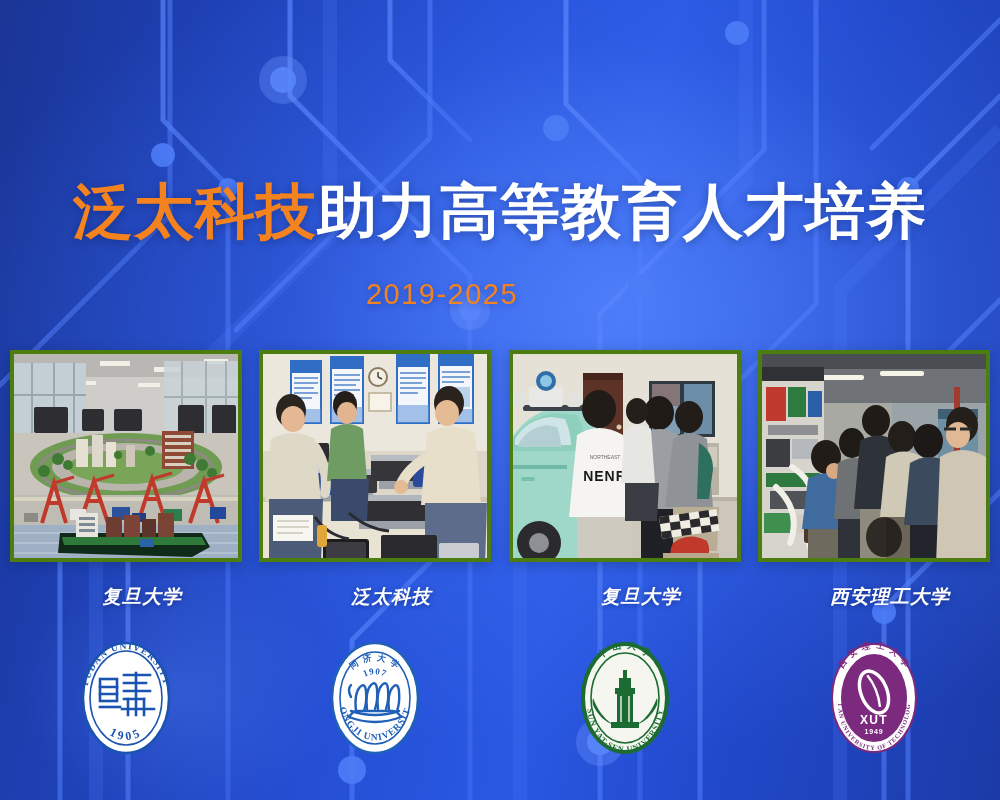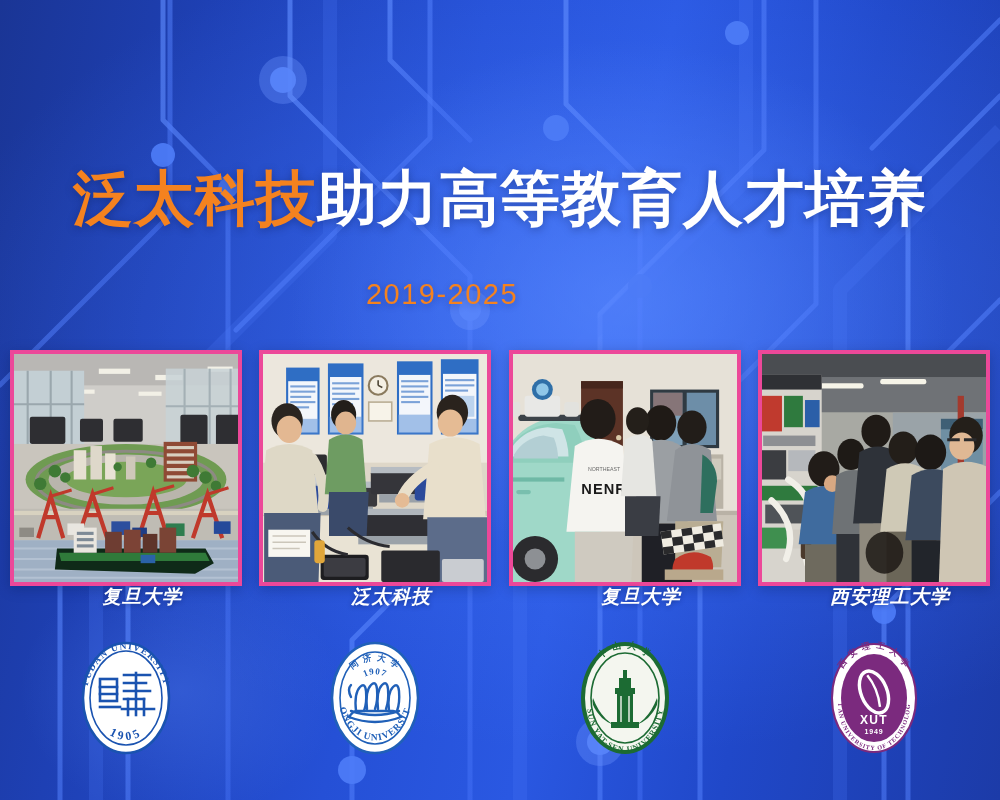--- a/index.html
+++ b/index.html
@@ -15,21 +15,21 @@
   .bg-base{
     position:absolute; inset:0;
     background:
       radial-gradient(120% 90% at 62% 42%, rgba(70,122,255,.55) 0%, rgba(70,122,255,0) 58%),
       linear-gradient(102deg,#1a3595 0%, #1e40b4 18%, #2550d6 42%, #2a58e2 58%, #2048c9 76%, #1c3ba8 100%);
   }
   .bg-svg{ position:absolute; inset:0; width:1000px; height:800px; }
 
   
   .title-wrap{
-    position:absolute; left:0; top:163px; width:1000px;
+    position:absolute; left:0; top:176px; width:1000px;
     text-align:center; white-space:nowrap;
   }
   .title{
     font-size:60px; line-height:72px; font-weight:700;
     letter-spacing:1px;
     text-shadow:0 2px 9px rgba(5,20,70,.35);
   }
   .t-orange{ color:#f4821f; }
   .t-white{ color:#ffffff; }
 
@@ -39,22 +39,22 @@
     color:#f4821f; font-size:29px; font-weight:400; letter-spacing:1.5px;
     text-shadow:0 2px 7px rgba(5,20,70,.3);
   }
 
   
   .cards{
     position:absolute; top:350px; left:0; width:1000px; height:226px;
     display:flex; justify-content:space-between; padding:0 10px;
   }
   .card{
-    width:232px; height:236px;
-    background:#ec4899; padding:4px;
+    width:232px; height:212px;
+    background:#4d7c0f; padding:4px;
     box-shadow:0 3px 12px rgba(6,20,70,.28);
   }
   .photo{ width:100%; height:100%; overflow:hidden; position:relative; }
   .photo svg{ display:block; width:100%; height:100%; }
 
   
   .labels{
     position:absolute; top:584px; left:16px; width:1000px; height:28px;
     display:flex; justify-content:space-between; padding:0 10px;font-style:italic;
   }

